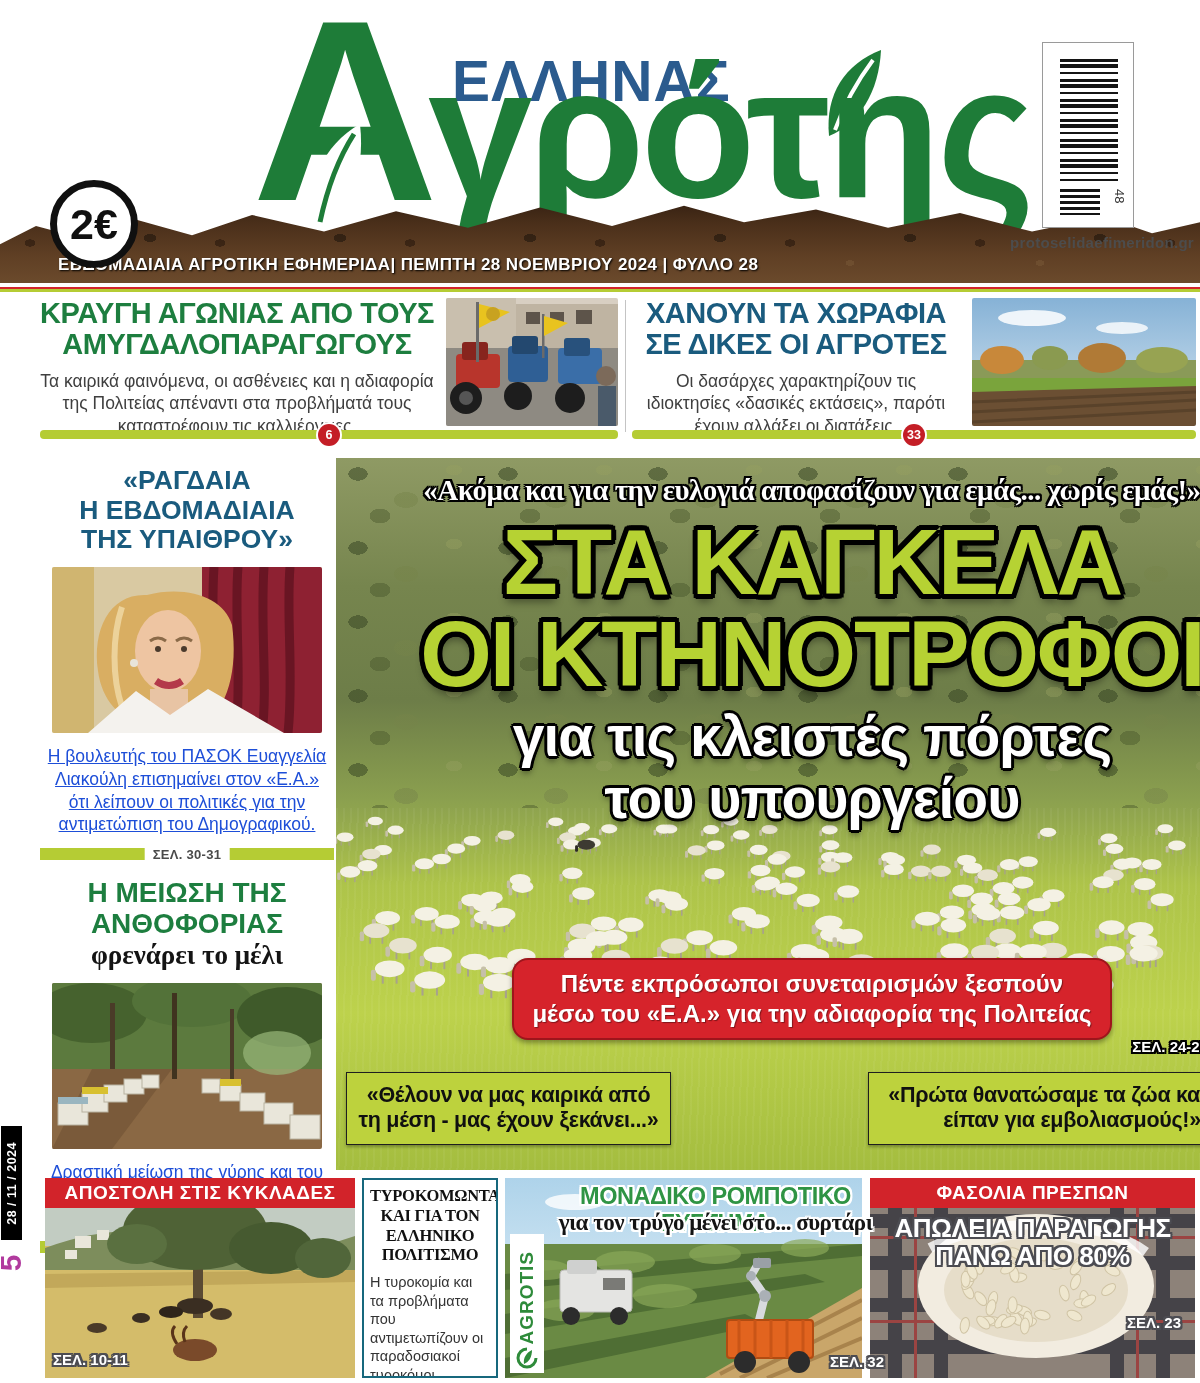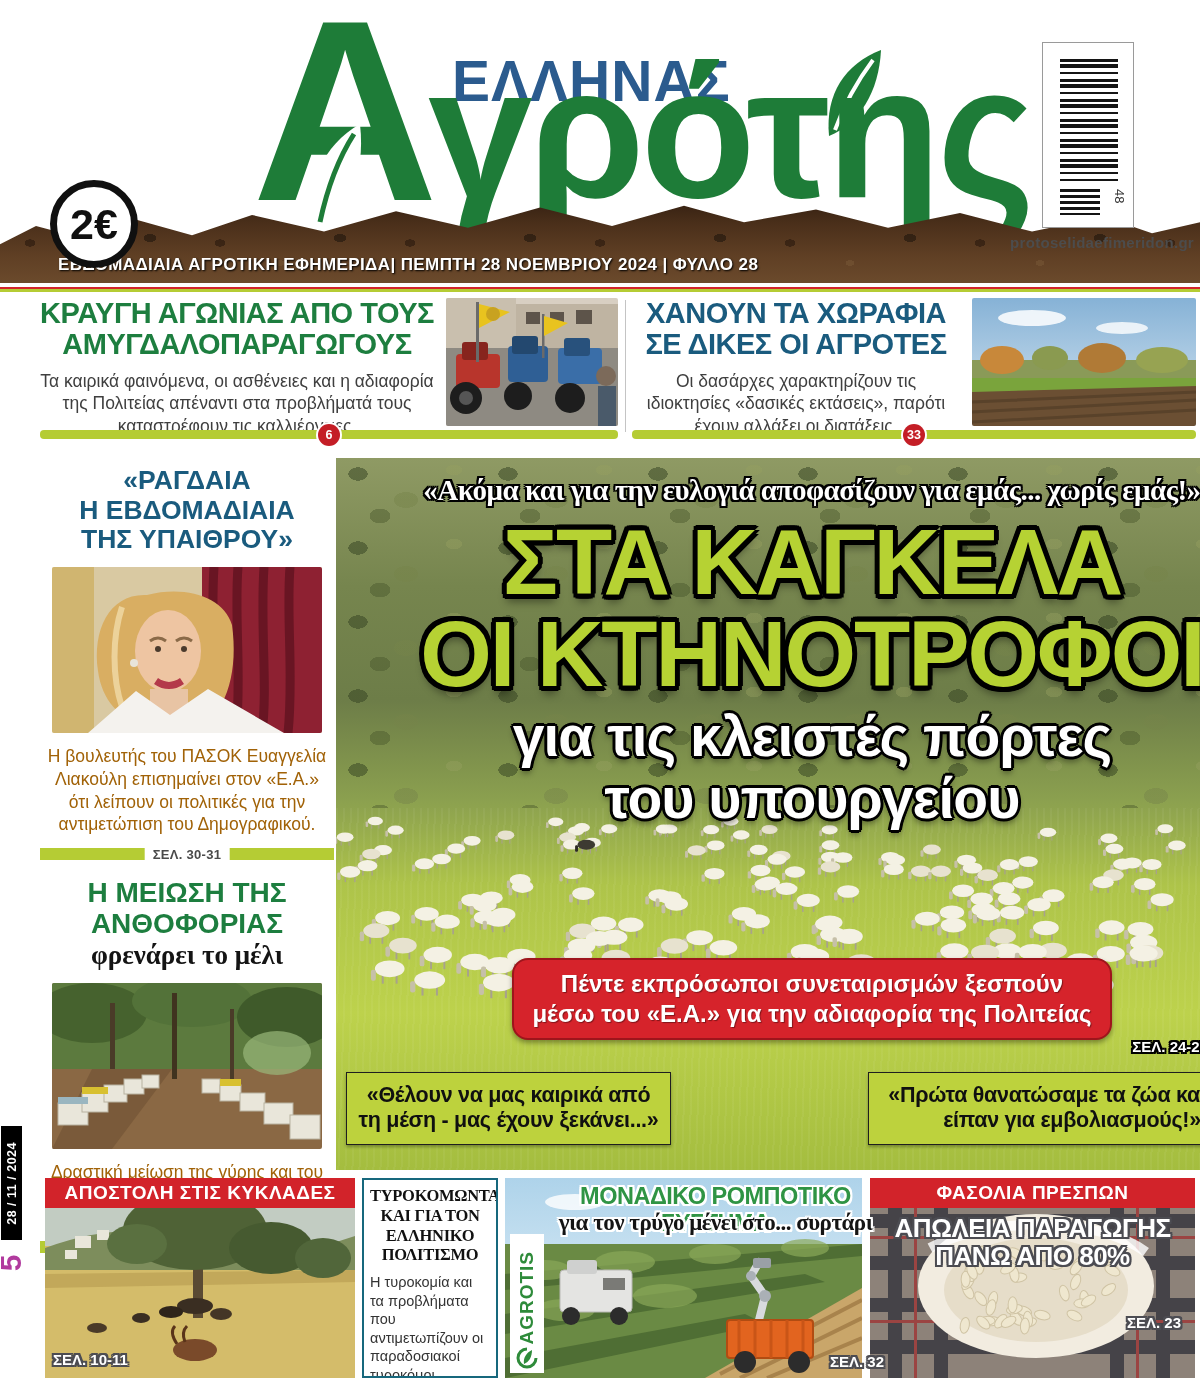--- a/index.html
+++ b/index.html
@@ -72,22 +72,22 @@
                box-shadow:0 0 0 2px #fff; color:#fff; font-size:12.5px; font-weight:800;
                display:flex; align-items:center; justify-content:center; padding:0 4px; }
 
   
   .sidebar { left:40px; top:466px; width:294px; }
   .sb-head-blue { color:#1a5b7e; font-size:26.5px; font-weight:800; line-height:1.12; text-align:center; }
   .sb-head-green { color:#1d7e3f; font-size:28px; font-weight:800; line-height:1.1; text-align:center; }
   .sb-head-black { color:#141414; font-size:27px; font-weight:700; text-align:center;
                    font-family:"Liberation Serif","DejaVu Serif",serif; }
   .sb-photo { margin:12px 12px 0 12px; height:166px; border-radius:2px; overflow:hidden; position:relative; }
-  .sb-sum { margin-top:12px; font-size:17.5px; color:#a16207; line-height:1.3; text-align:center;
-            padding:0 4px; }
+  .sb-sum { margin-top:12px; font-size:17.5px; color:#1d4ed8; line-height:1.3; text-align:center;
+            padding:0 4px;text-decoration:underline; }
   .sb-pagebar { position:relative; margin-top:12px; height:12px; background:#b5cc34; }
   .sb-chip { position:absolute; left:50%; top:50%; transform:translate(-50%,-50%); background:#fff;
              padding:0 8px; font-size:13px; font-weight:800; color:#4a4a4a; letter-spacing:.3px; }
 
   
   .main-photo { left:336px; top:458px; width:952px; height:712px; overflow:hidden;
       background:linear-gradient(180deg,#8f9a64 0%,#76854e 18%,#6d7d48 34%,#8ba04f 48%,#aec44a 60%,#bdd24c 78%,#a4bd3f 100%); }
   .scrub { left:0; top:0; width:100%; height:350px; opacity:.85;
       background-image:radial-gradient(16px 11px at 22px 16px,rgba(52,66,34,.6) 60%,transparent 61%),
         radial-gradient(20px 13px at 70px 42px,rgba(118,132,74,.55) 60%,transparent 61%),

